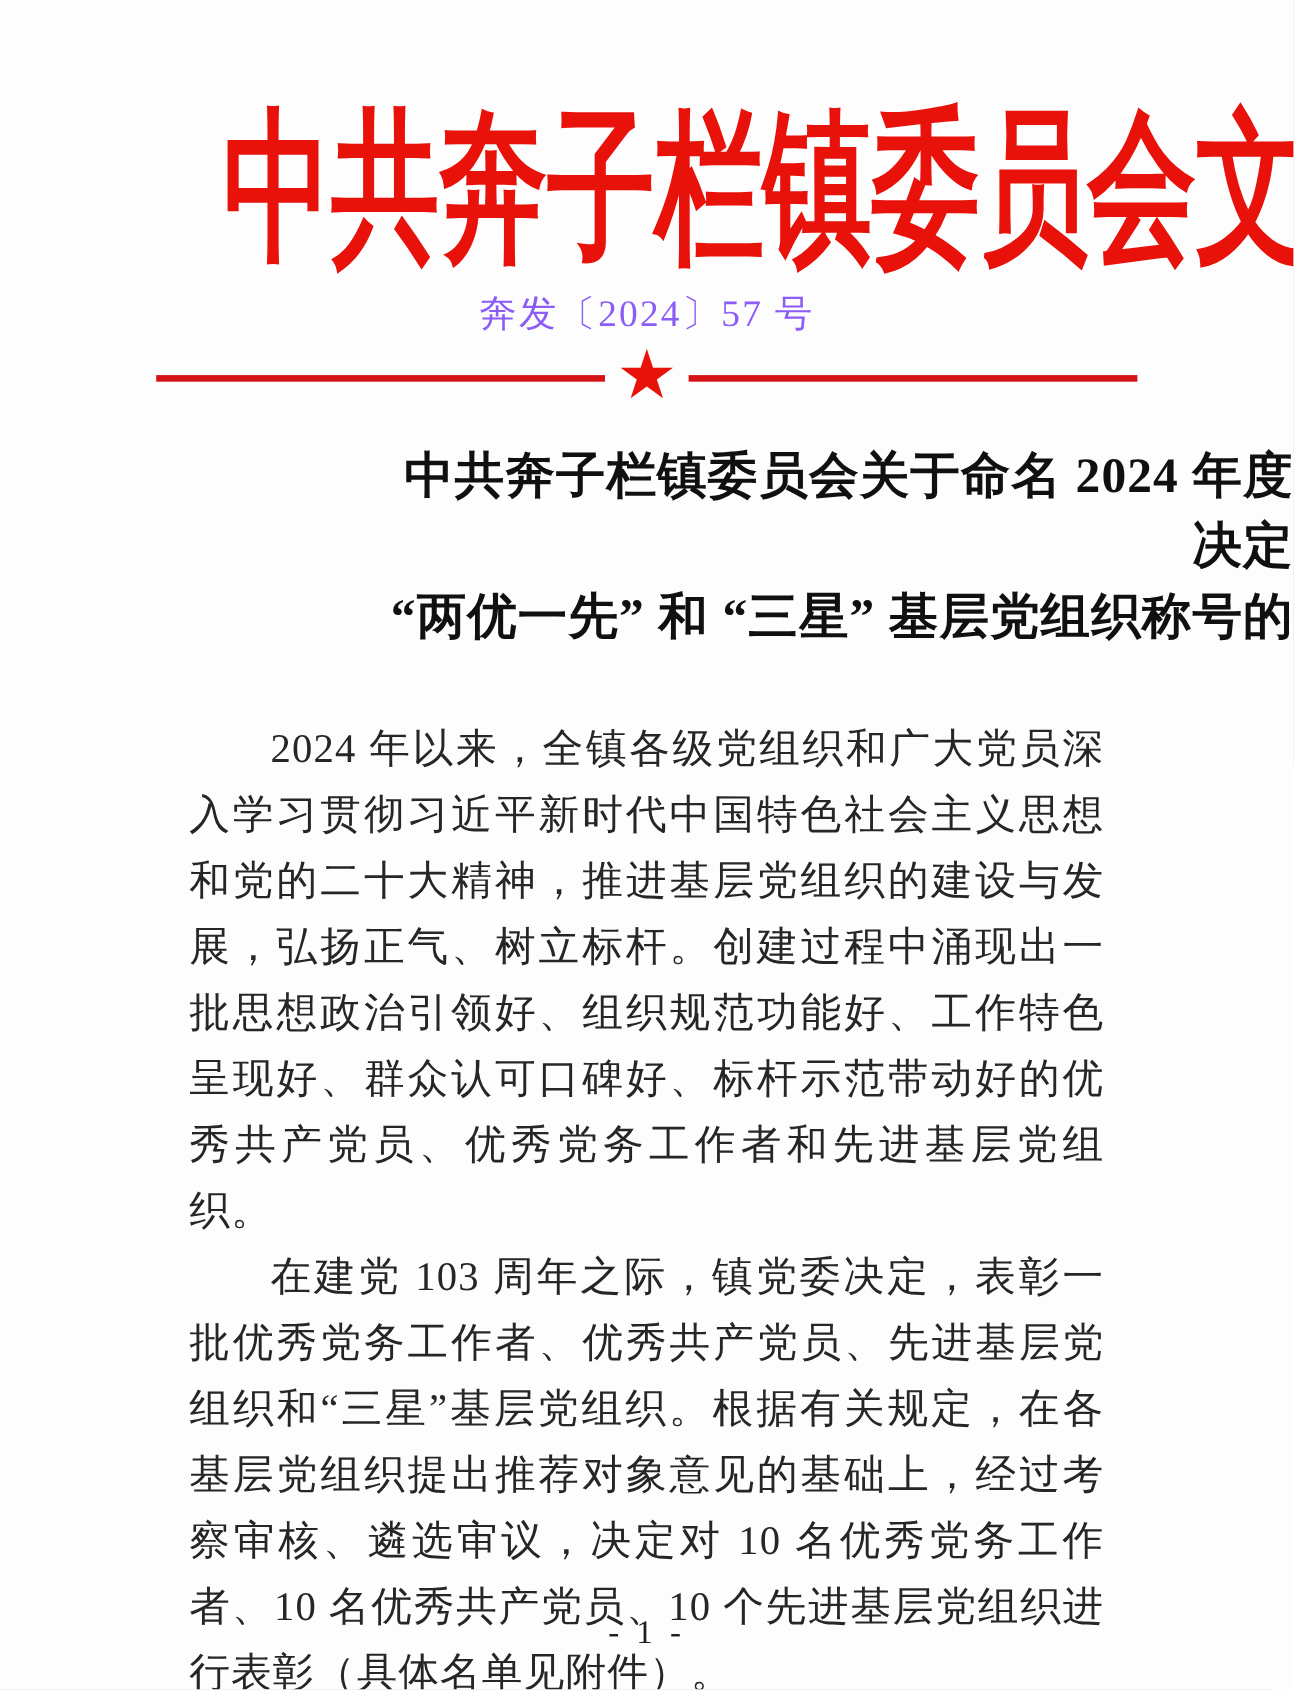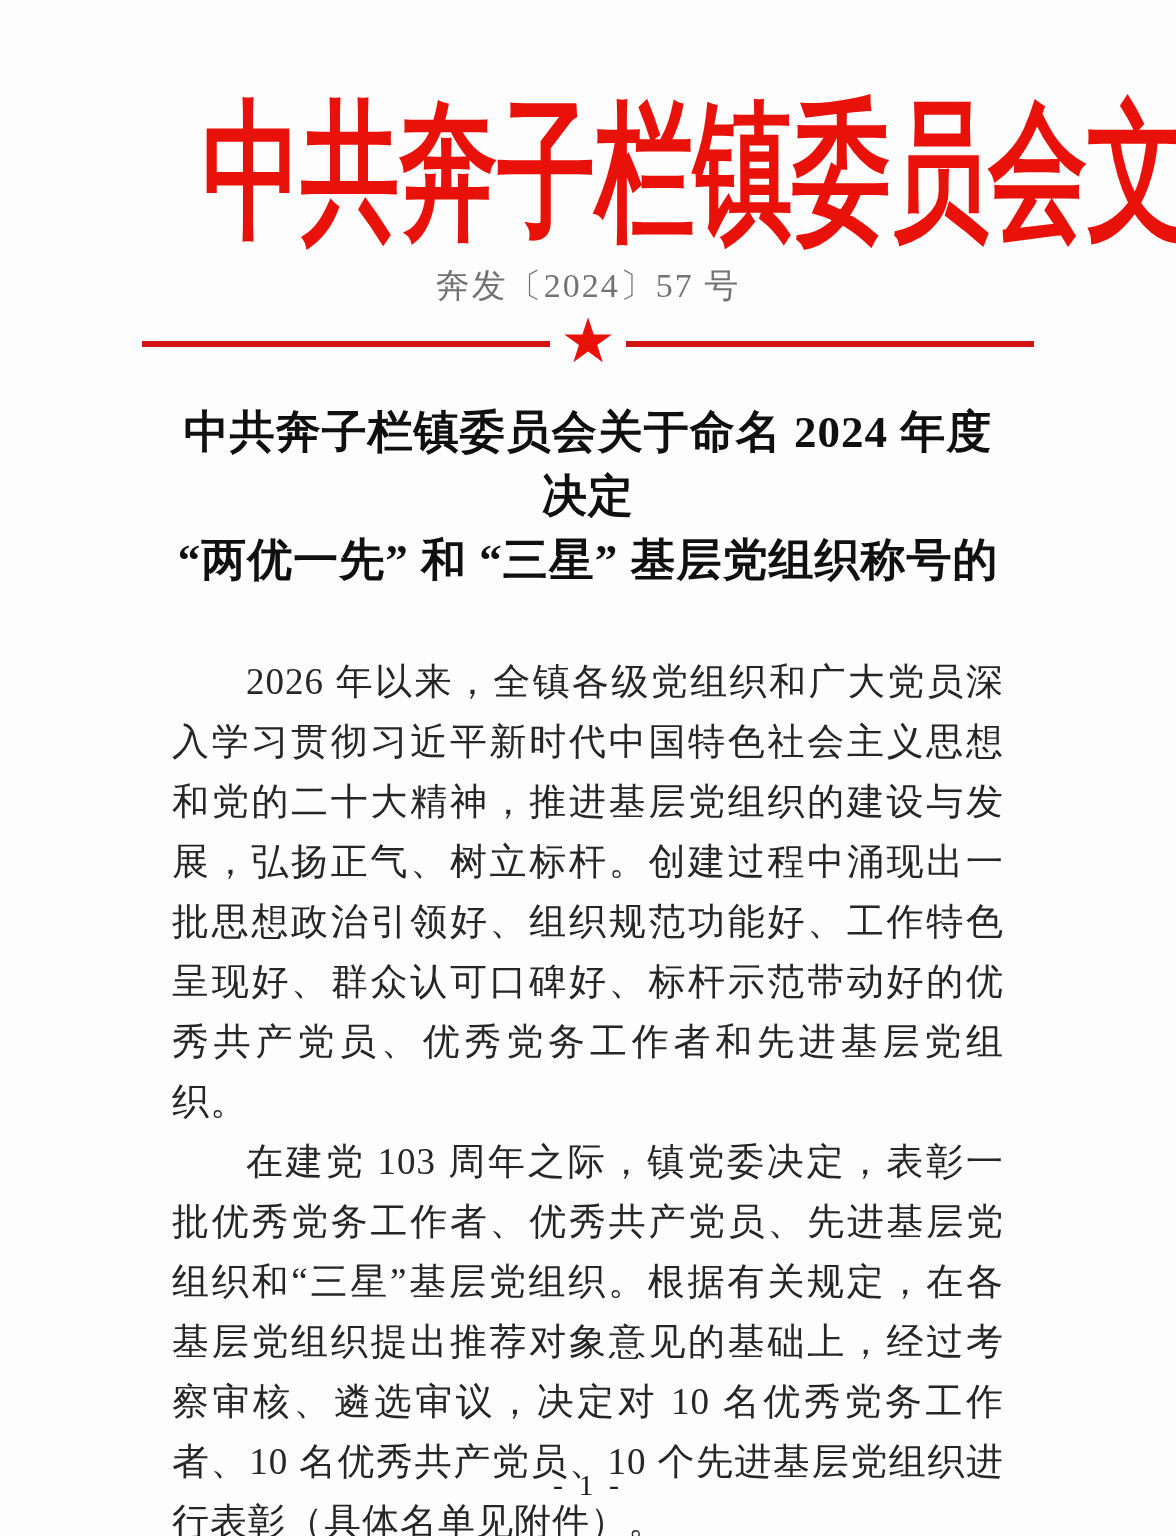--- a/index.html
+++ b/index.html
@@ -26,21 +26,21 @@
     color: #e8120b;
     transform: scaleX(0.655);
     transform-origin: center top;
     letter-spacing: 0px;
   }
   .doc-number {
     margin-top: 14px;
     text-align: center;
     font-size: 34px;
     line-height: 40px;
-    color: #737373;
+    color: #8b5cf6;
     letter-spacing: 2px;
   }
   .red-rule {
     display: flex;
     align-items: center;
     margin: 8px 142px 0 142px;
     height: 60px;
   }
   .red-rule .bar {
     flex: 1;
@@ -50,21 +50,21 @@
   .red-rule .star {
     font-family: "DejaVu Sans", sans-serif;
     font-size: 62px;
     line-height: 60px;
     color: #e8120b;
     margin: 0 10px;
     padding-bottom: 6px;
   }
   .doc-title {
     margin-top: 26px;
-    text-align: center;
+    text-align: right;
     font-size: 45px;
     line-height: 64px;
     font-weight: 700;
     color: #101010;
     letter-spacing: 1px;
   }
   .body-text {
     width: 832px;
     margin: 60px auto 0 auto;
     font-size: 37px;
@@ -103,19 +103,19 @@
     <div class="bar"></div>
   </div>
 
   <div class="doc-title">
     <div>中共奔子栏镇委员会关于命名 2024 年度</div>
     <div>决定</div>
     <div>“两优一先” 和 “三星” 基层党组织称号的</div>
   </div>
 
   <div class="body-text">
-    <p>2026 年以来，全镇各级党组织和广大党员深入学习贯彻习近平新时代中国特色社会主义思想和党的二十大精神，推进基层党组织的建设与发展，弘扬正气、树立标杆。创建过程中涌现出一批思想政治引领好、组织规范功能好、工作特色呈现好、群众认可口碑好、标杆示范带动好的优秀共产党员、优秀党务工作者和先进基层党组织。</p>
+    <p>2024 年以来，全镇各级党组织和广大党员深入学习贯彻习近平新时代中国特色社会主义思想和党的二十大精神，推进基层党组织的建设与发展，弘扬正气、树立标杆。创建过程中涌现出一批思想政治引领好、组织规范功能好、工作特色呈现好、群众认可口碑好、标杆示范带动好的优秀共产党员、优秀党务工作者和先进基层党组织。</p>
     <p>在建党 103 周年之际，镇党委决定，表彰一批优秀党务工作者、优秀共产党员、先进基层党组织和“三星”基层党组织。根据有关规定，在各基层党组织提出推荐对象意见的基础上，经过考察审核、遴选审议，决定对 10 名优秀党务工作者、10 名优秀共产党员、10 个先进基层党组织进行表彰（具体名单见附件）。</p>
   </div>
 
   <div class="page-footer">- 1 -</div>
 
 </div>
 
 </body></html>

